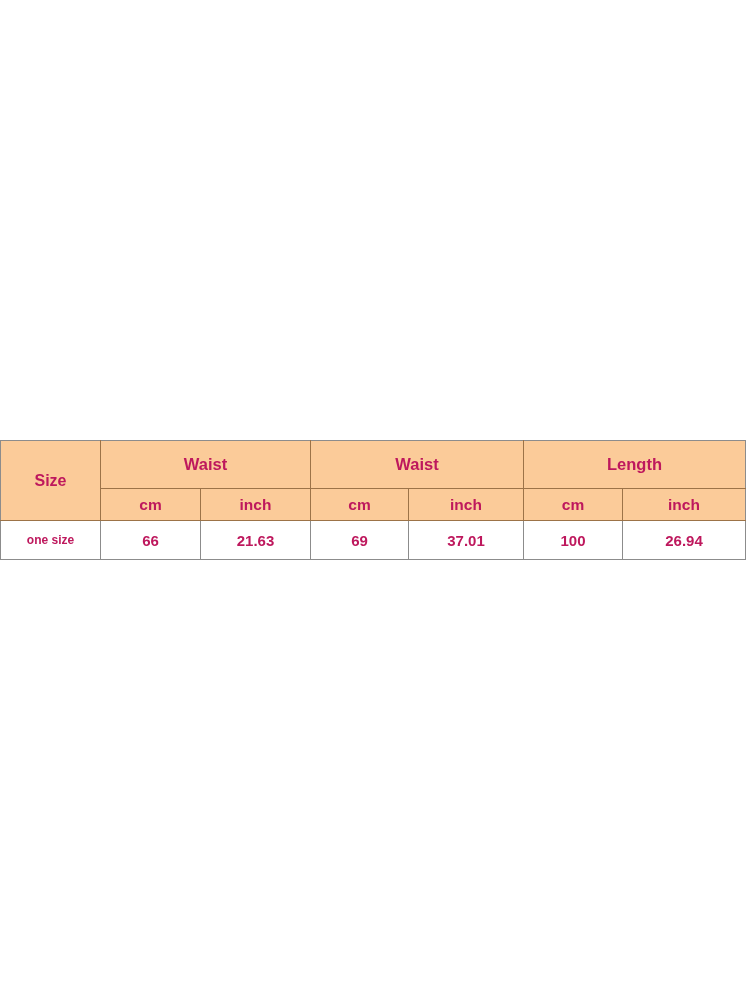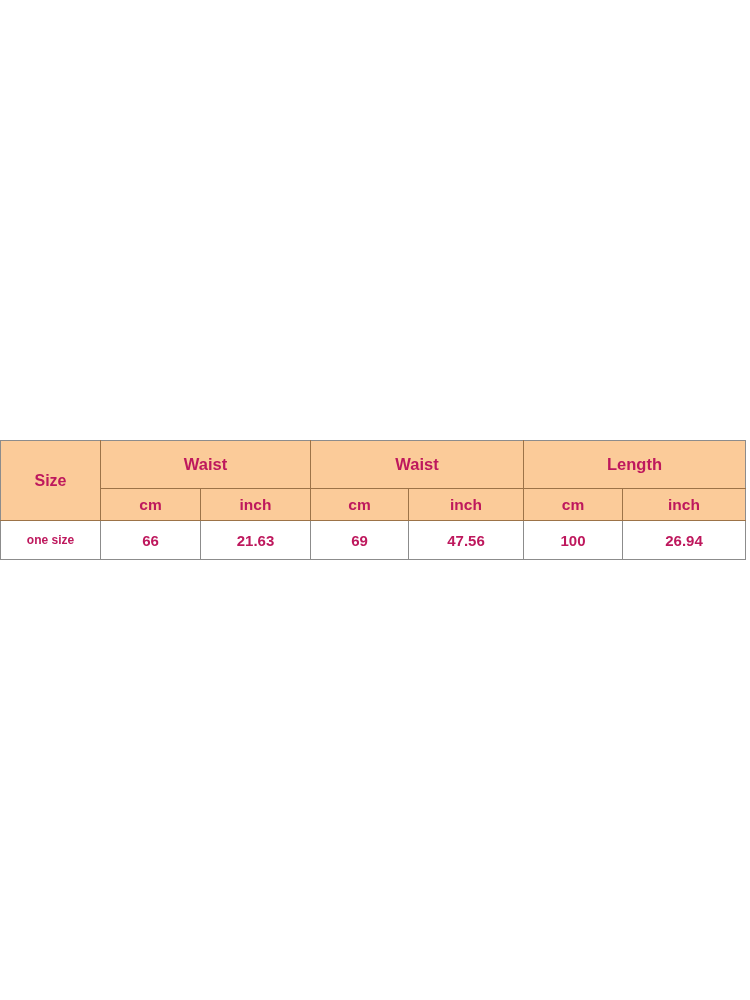--- a/index.html
+++ b/index.html
@@ -115,19 +115,19 @@
         <th class="hdr unit-cell">cm</th>
         <th class="hdr unit-cell edge-right">inch</th>
       </tr>
     </thead>
     <tbody>
       <tr>
         <td class="data-cell label">one size</td>
         <td class="data-cell">66</td>
         <td class="data-cell">21.63</td>
         <td class="data-cell">69</td>
-        <td class="data-cell">47.56</td>
+        <td class="data-cell">37.01</td>
         <td class="data-cell">100</td>
         <td class="data-cell">26.94</td>
       </tr>
     </tbody>
   </table>
 </div>
 
 </body></html>

